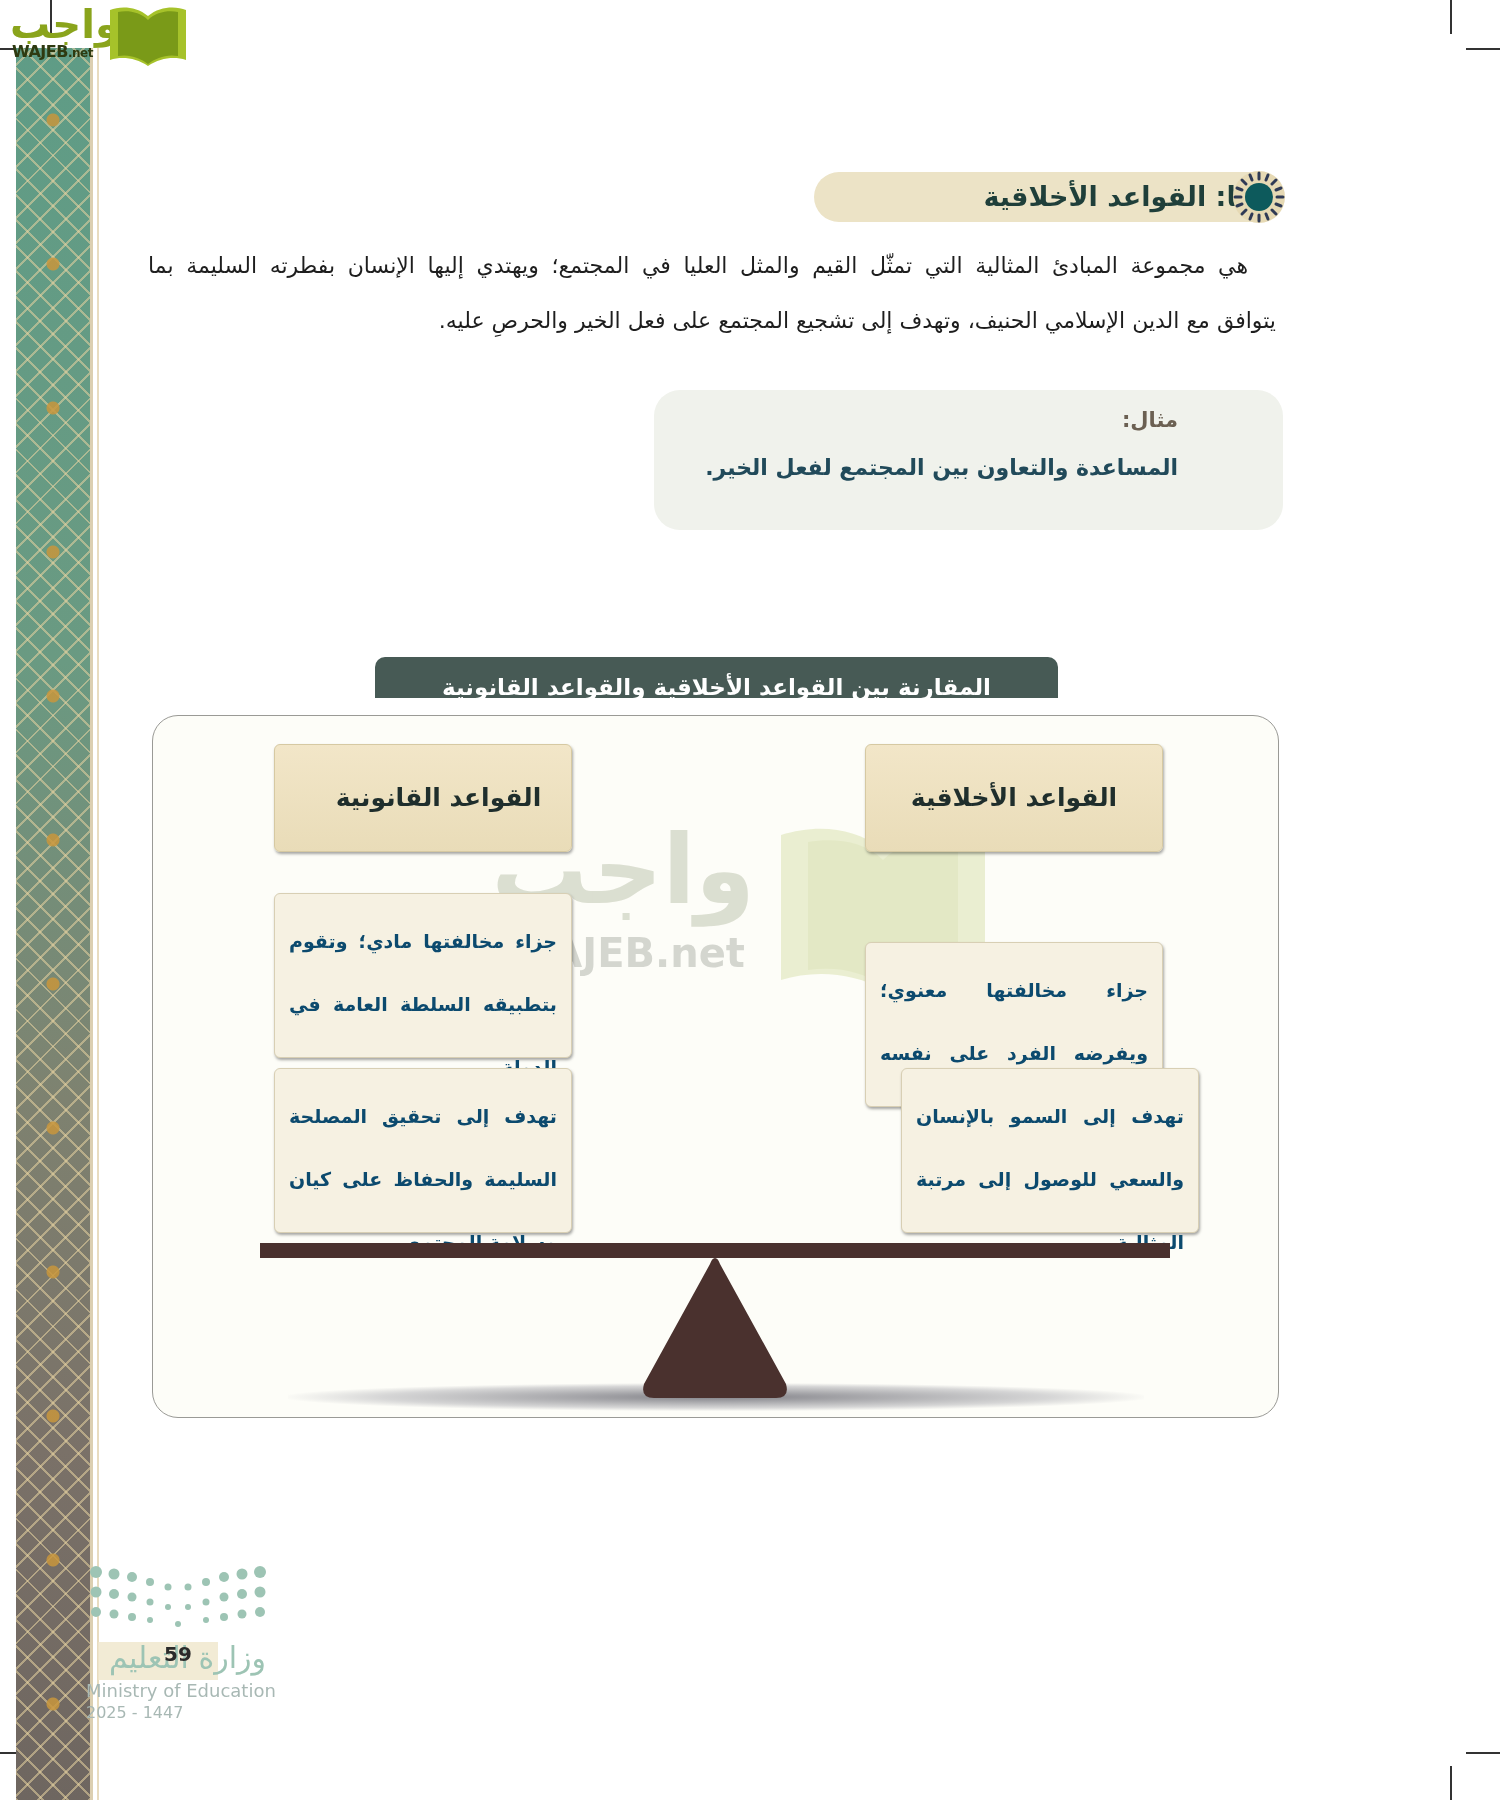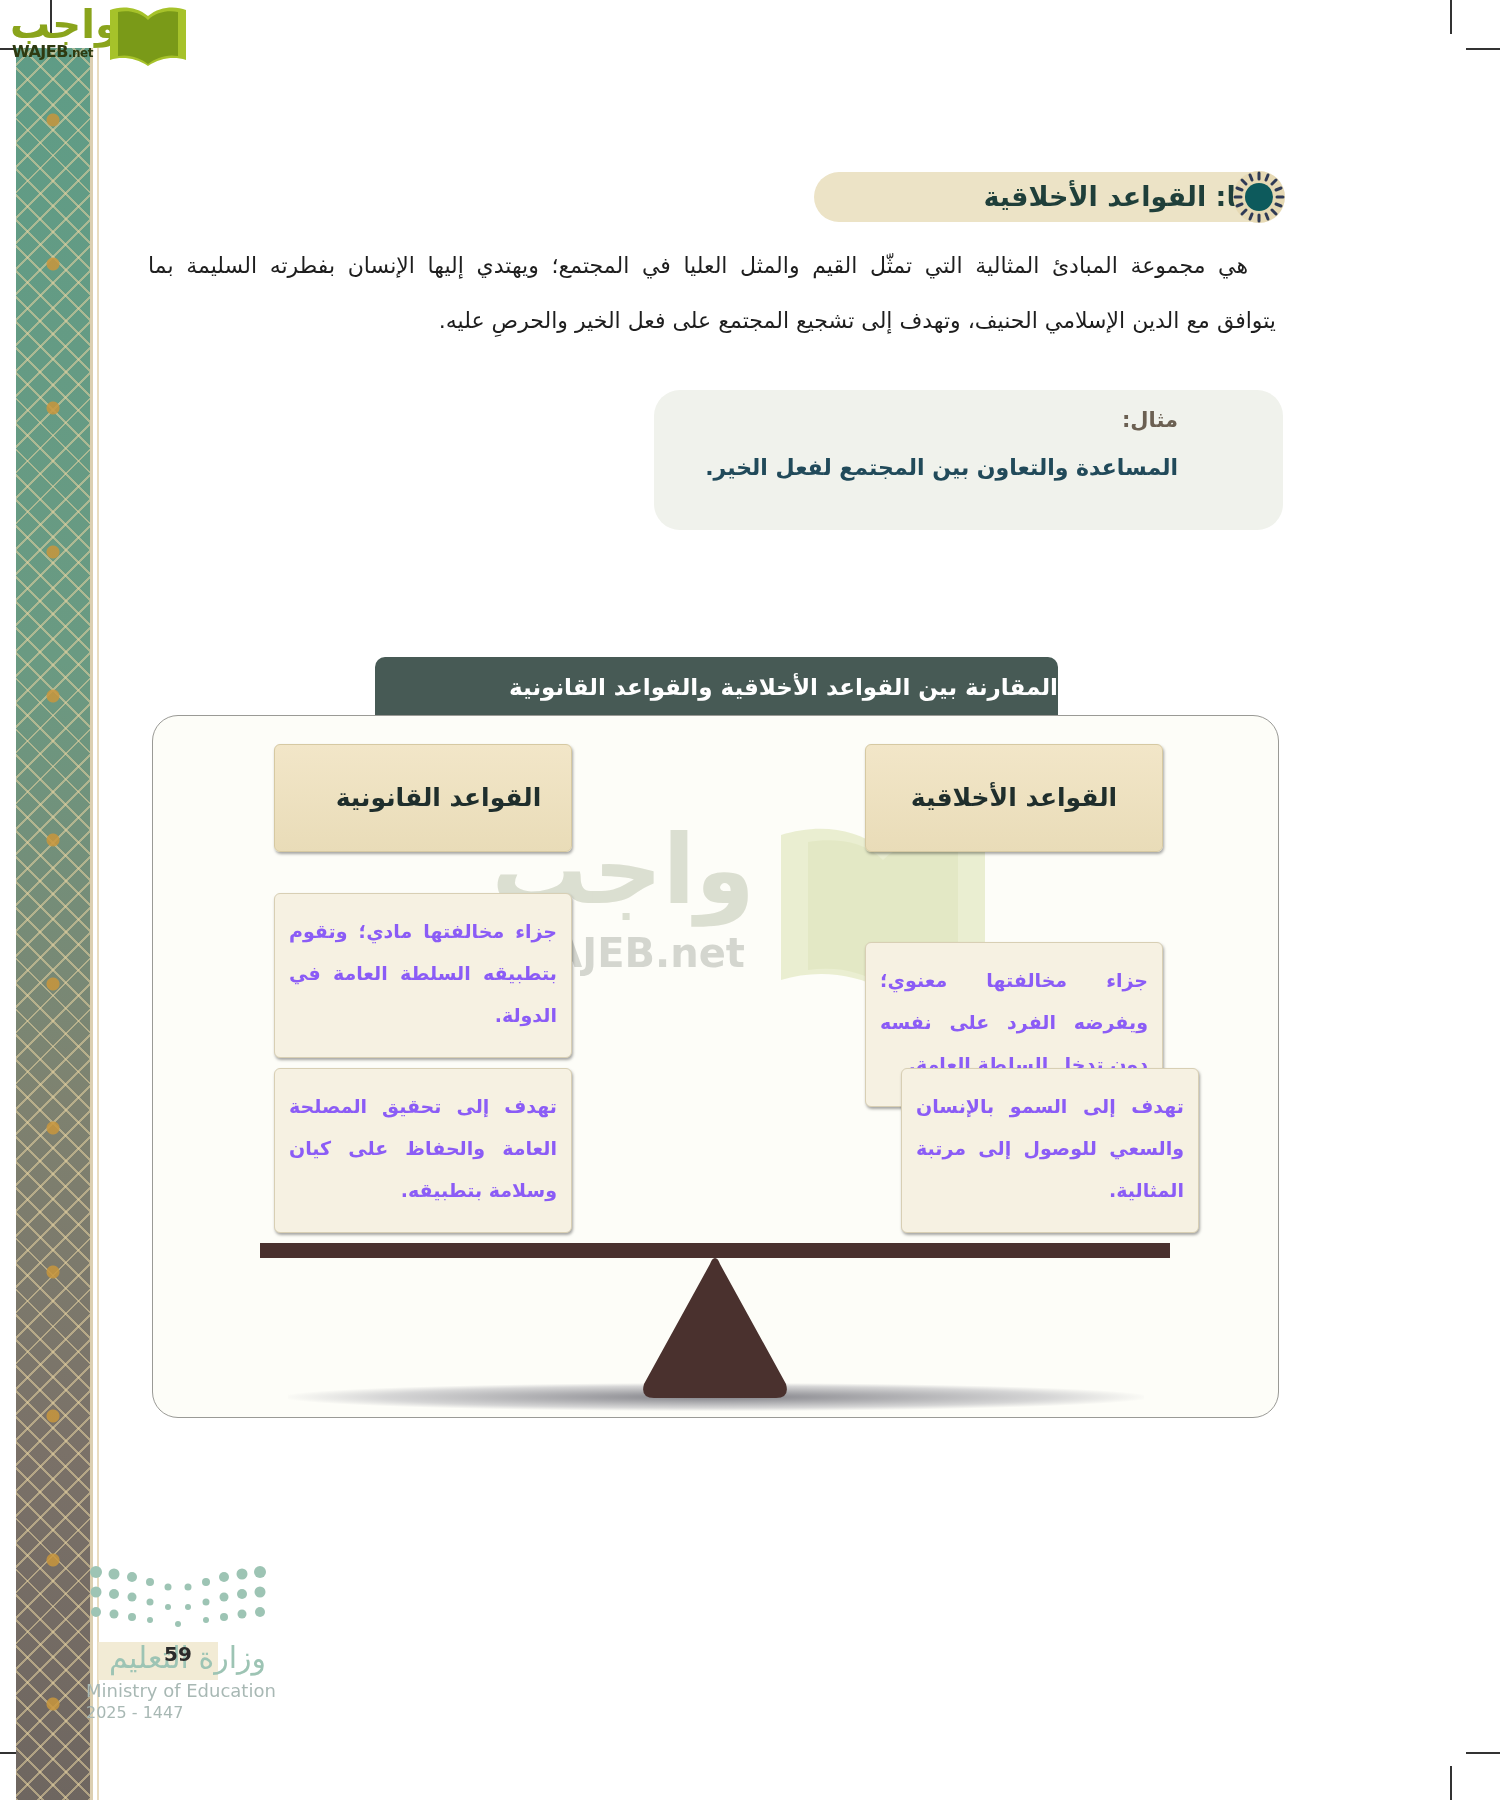--- a/index.html
+++ b/index.html
@@ -68,23 +68,23 @@
     position:absolute; right:322px; top:408px; direction:rtl;
     font-size:21px; font-weight:bold; color:#6b6052;
   }
   .example-text {
     position:absolute; right:322px; top:455px; direction:rtl;
     font-size:22px; font-weight:bold; color:#214a5a;text-align:center;
   }
 
   
   .cmp-tab {
-    position:absolute; left:375px; top:657px; width:683px; height:58px;
+    position:absolute; left:375px; top:657px; width:683px; height:41px;
     background:#475a55; border-radius:10px 10px 0 0;
-    color:#ffffff; font-size:23px; font-weight:bold; text-align:right;
+    color:#ffffff; font-size:23px; font-weight:bold; text-align:center;
     line-height:60px; direction:rtl;
   }
   .cmp-panel {
     position:absolute; left:152px; top:715px; width:1127px; height:703px;
     background:#fdfdf8; border:1.5px solid #9a9a96; border-radius:26px;
     box-sizing:border-box;
   }
   .col-head {
     position:absolute; width:298px; height:108px;
     background:linear-gradient(#f2e6c8, #e9dcb8);
@@ -92,22 +92,22 @@
     border:1px solid #d6c9a2; box-sizing:border-box;
     text-align:center; line-height:106px;
     font-size:25px; font-weight:bold; color:#1f2e2c; direction:rtl;
   }
   .cell {
     position:absolute; width:298px; height:165px;
     background:#f6f1e2;
     border-radius:6px; box-shadow:1px 2px 3px rgba(0,0,0,0.35);
     border:1px solid #d8cfb4; box-sizing:border-box;
     padding:16px 14px 0 14px;
-    font-size:19px; font-weight:bold; color:#8b5cf6; direction:rtl;
-    line-height:42px; text-align:justify; text-align-last:right;
+    font-size:19px; font-weight:bold; color:#0c4a6e; direction:rtl;
+    line-height:63px; text-align:justify; text-align-last:right;
   }
 
   .watermark {
     position:absolute; left:505px; top:820px; width:480px; height:170px;
     opacity:0.35; pointer-events:none;
   }
   .wm-ar { position:absolute; left:0; top:0; font-size:96px; font-weight:bold; color:#9fa88a; direction:rtl; line-height:100px; width:250px; text-align:center;}
   .wm-en { position:absolute; left:4px; top:110px; font-size:40px; font-weight:bold; color:#8a8f86; }
   .wm-book { position:absolute; left:268px; top:0; width:220px; height:170px; }
 
@@ -199,21 +199,21 @@
     <path d="M110 40 C130 20 160 18 185 22 L185 150 C155 146 130 152 110 166 Z" fill="#b5c468"></path>
   </svg>
 </div>
 
 <div class="col-head" style="left:865px;top:744px;">القواعد الأخلاقية</div>
 <div class="col-head" style="left:274px;top:744px;padding-left:31px;">القواعد القانونية</div>
 
 <div class="cell" style="left:865px;top:942px;">جزاء مخالفتها معنوي؛ ويفرضه الفرد على نفسه دون تدخل السلطة العامة.</div>
 <div class="cell" style="left:865px;top:1068px;margin-left:36px;">تهدف إلى السمو بالإنسان والسعي للوصول إلى مرتبة المثالية.</div>
 <div class="cell" style="left:274px;top:893px;">جزاء مخالفتها مادي؛ وتقوم بتطبيقه السلطة العامة في الدولة.</div>
-<div class="cell" style="left:274px;top:1068px;">تهدف إلى تحقيق المصلحة العامة والحفاظ على كيان وسلامة بتطبيقه.</div>
+<div class="cell" style="left:274px;top:1068px;">تهدف إلى تحقيق المصلحة السليمة والحفاظ على كيان وسلامة المجتمع.</div>
 
 <div class="shadow"></div>
 <div class="beam"></div>
 <svg class="fulcrum" viewBox="0 0 150 144">
   <path d="M75 2 Q78 2 80 8 L146 128 Q150 142 136 142 L14 142 Q0 142 4 128 L70 8 Q72 2 75 2 Z" fill="#4a312e"></path>
 </svg>
 
 <svg class="ministry-dots" viewBox="0 0 180 70">
   <g fill="#9dc4b4">
     <circle cx="8" cy="10" r="6"></circle>

